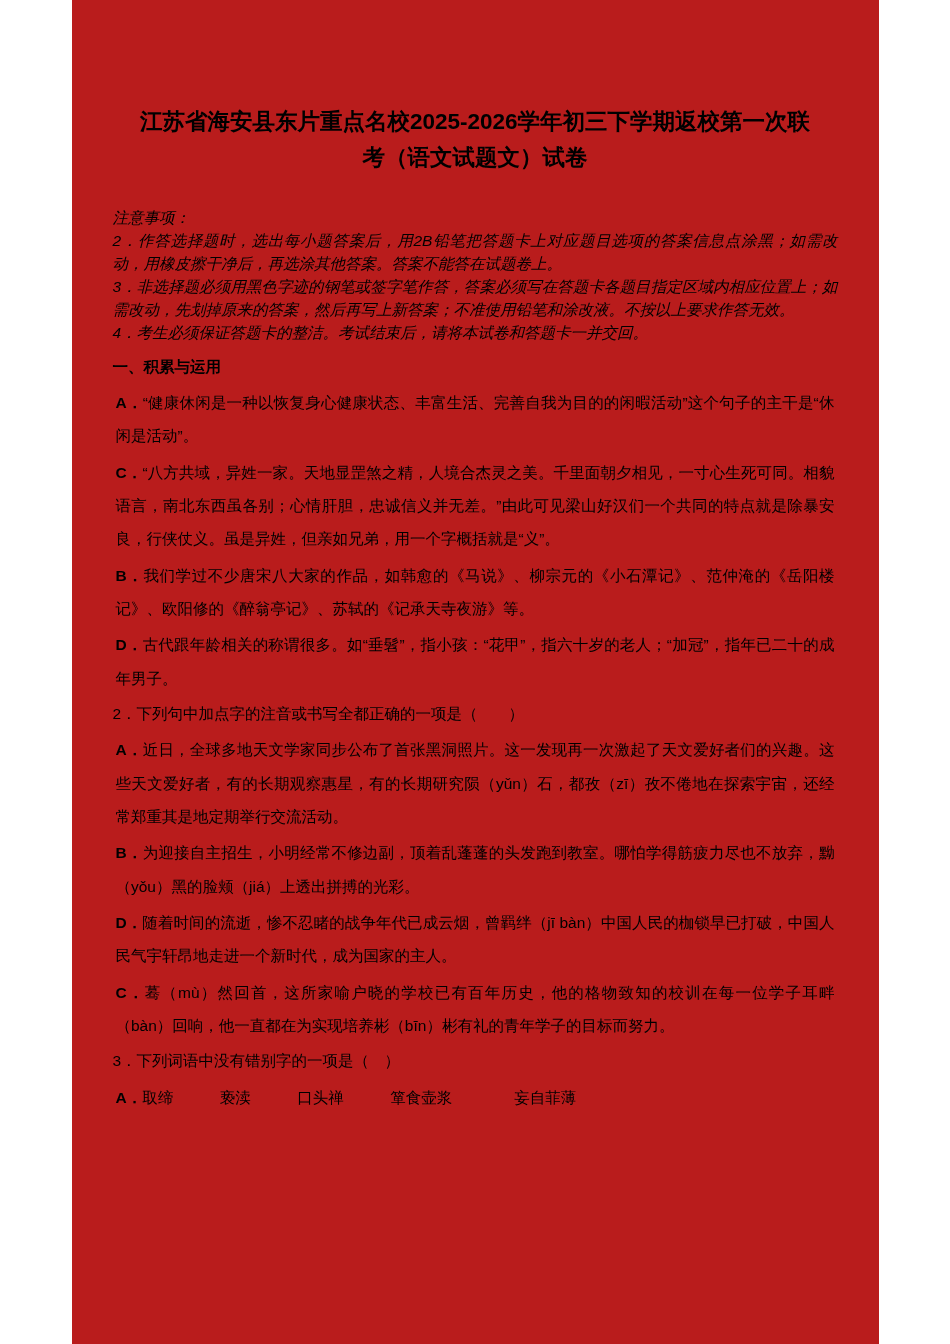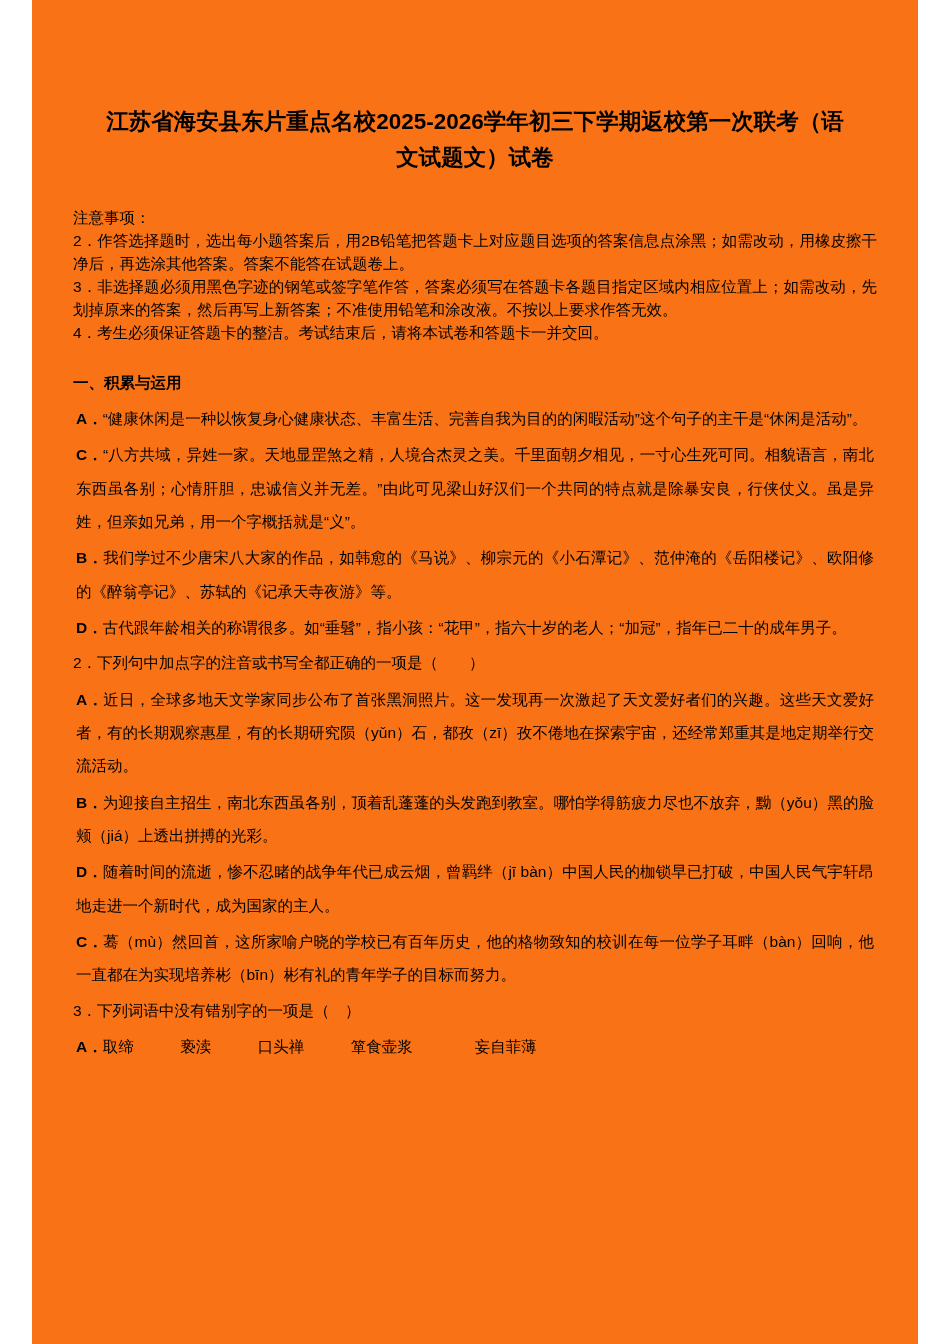--- a/index.html
+++ b/index.html
@@ -2,37 +2,37 @@
 <html><head>
 <meta charset="utf-8">
 <style>
   * { box-sizing: border-box; }
   html, body {
     margin: 0;
     padding: 0;
     background: #ffffff;
   }
   .page {
-    width: 886px;
+    width: 807px;
     min-height: 1344px;
     margin: 0 auto;
-    background: #f97316;
+    background: #b91c1c;
     color: #000000;
     padding: 104px 41px 40px 41px;
     font-family: "Liberation Sans", "DejaVu Sans", sans-serif;
   }
   .title {
     font-size: 22.5px;
     font-weight: bold;
     text-align: center;
     line-height: 1.62;
     padding: 0 26px;
     margin: 0 0 30px 0;
   }
-  .notice { margin-bottom: 22px; }
+  .notice { margin-bottom: 6px; font-style: italic; }
   .body-line {
     margin: 0;
     font-size: 15.5px;
     line-height: 1.48;
     text-align: justify;
   }
   .section-heading {
     margin: 0;
     font-size: 15.5px;
     line-height: 2.1;
@@ -68,21 +68,21 @@
   <div class="questions">
     <p class="section-heading">一、积累与运用</p>
 
     <p class="option"><span class="opt-label">A．</span><span class="opt-text">“健康休闲是一种以恢复身心健康状态、丰富生活、完善自我为目的的闲暇活动”这个句子的主干是“休闲是活动”。</span></p>
     <p class="option"><span class="opt-label">C．</span><span class="opt-text">“八方共域，异姓一家。天地显罡煞之精，人境合杰灵之美。千里面朝夕相见，一寸心生死可同。相貌语言，南北东西虽各别；心情肝胆，忠诚信义并无差。”由此可见梁山好汉们一个共同的特点就是除暴安良，行侠仗义。虽是异姓，但亲如兄弟，用一个字概括就是“义”。</span></p>
     <p class="option"><span class="opt-label">B．</span><span class="opt-text">我们学过不少唐宋八大家的作品，如韩愈的《马说》、柳宗元的《小石潭记》、范仲淹的《岳阳楼记》、欧阳修的《醉翁亭记》、苏轼的《记承天寺夜游》等。</span></p>
     <p class="option"><span class="opt-label">D．</span><span class="opt-text">古代跟年龄相关的称谓很多。如“垂髫”，指小孩：“花甲”，指六十岁的老人；“加冠”，指年已二十的成年男子。</span></p>
 
     <p class="stem">2．下列句中加点字的注音或书写全都正确的一项是（　　）</p>
     <p class="option"><span class="opt-label">A．</span><span class="opt-text">近日，全球多地天文学家同步公布了首张黑洞照片。这一发现再一次激起了天文爱好者们的兴趣。这些天文爱好者，有的长期观察惠星，有的长期研究陨（yǔn）石，都孜（zī）孜不倦地在探索宇宙，还经常郑重其是地定期举行交流活动。</span></p>
-    <p class="option"><span class="opt-label">B．</span><span class="opt-text">为迎接自主招生，南北东西虽各别，顶着乱蓬蓬的头发跑到教室。哪怕学得筋疲力尽也不放弃，黝（yǒu）黑的脸颊（jiá）上透出拼搏的光彩。</span></p>
+    <p class="option"><span class="opt-label">B．</span><span class="opt-text">为迎接自主招生，小明经常不修边副，顶着乱蓬蓬的头发跑到教室。哪怕学得筋疲力尽也不放弃，黝（yǒu）黑的脸颊（jiá）上透出拼搏的光彩。</span></p>
     <p class="option"><span class="opt-label">D．</span><span class="opt-text">随着时间的流逝，惨不忍睹的战争年代已成云烟，曾羁绊（jī bàn）中国人民的枷锁早已打破，中国人民气宇轩昂地走进一个新时代，成为国家的主人。</span></p>
     <p class="option"><span class="opt-label">C．</span><span class="opt-text">蓦（mù）然回首，这所家喻户晓的学校已有百年历史，他的格物致知的校训在每一位学子耳畔（bàn）回响，他一直都在为实现培养彬（bīn）彬有礼的青年学子的目标而努力。</span></p>
 
     <p class="stem">3．下列词语中没有错别字的一项是（　）</p>
     <p class="option"><span class="opt-label">A．</span><span class="opt-text">取缔　　　亵渎　　　口头禅　　　箪食壶浆　　　　妄自菲薄</span></p>
   </div>
 
 </div>
 
 </body></html>

